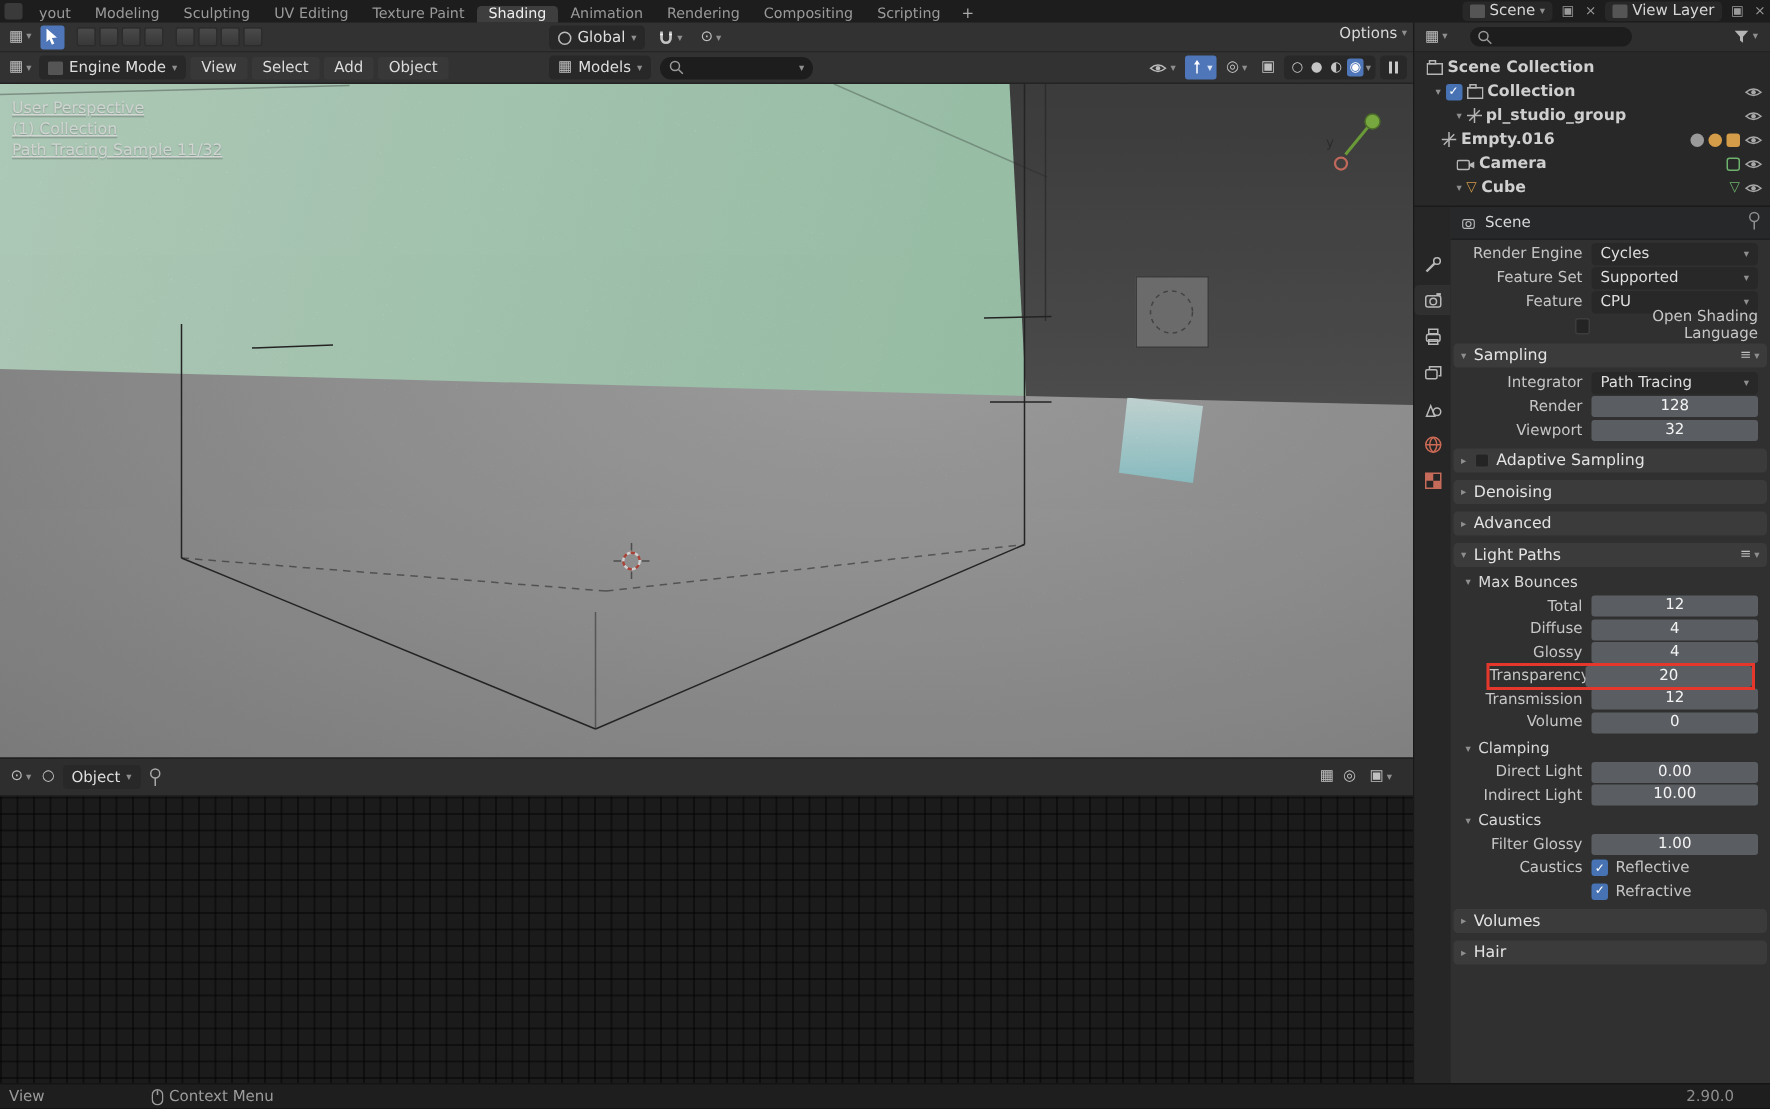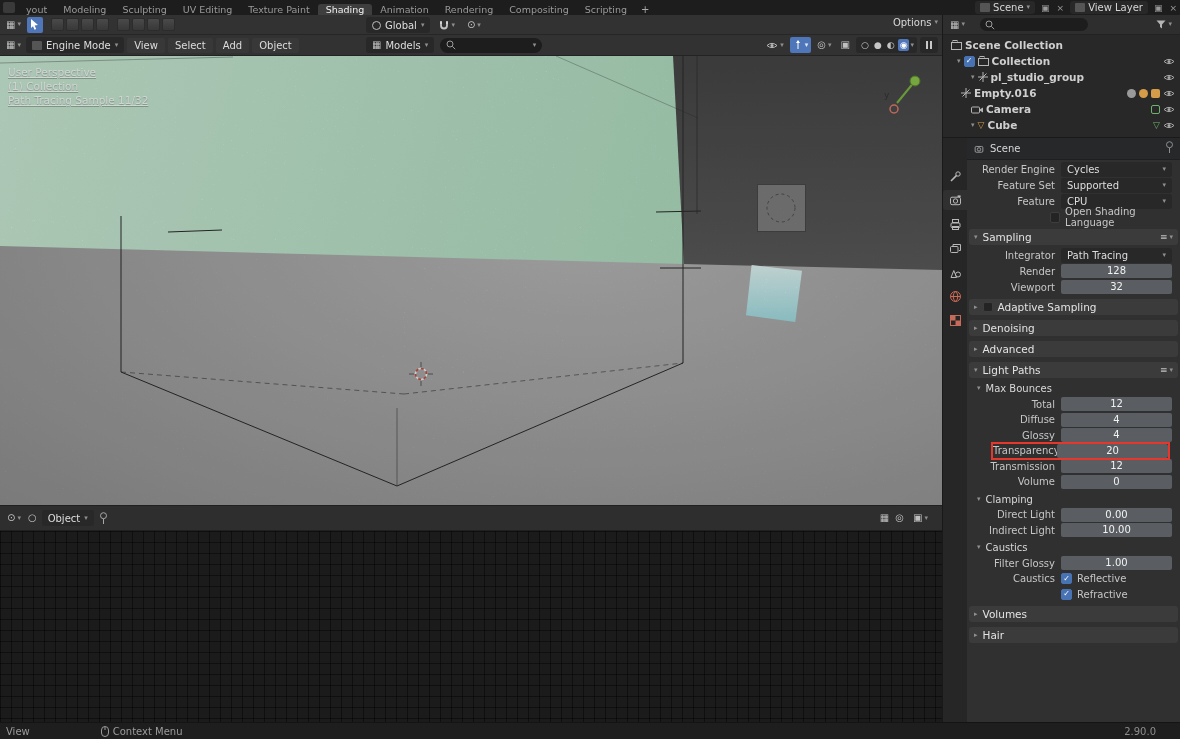--- a/index.html
+++ b/index.html
@@ -99,21 +99,21 @@
   .prow.tight{margin:1.5px 8px 1.5px 2px;}
   .lbl{width:86px;text-align:right;margin-right:6px;color:#c6c6c6;font-size:10px;white-space:nowrap;}
   .dd{flex:1;background:#282828;border-radius:3px;height:15px;display:flex;align-items:center;padding:0 6px;color:#dedede;font-size:10px;}
   .dd .caret{margin-left:auto;}
   .num{flex:1;background:#5a5e62;border-radius:2px;height:14px;line-height:14px;color:#f2f2f2;text-align:center;font-size:10px;}
   .sec{height:16px;margin:5px 2px 3px 2px;background:#3b3b3b;border-radius:3px;display:flex;align-items:center;gap:5px;
        padding:0 5px;color:#e3e3e3;font-size:10.5px;}
   .sec .preset{margin-left:auto;display:flex;align-items:center;gap:2px;}
   .sub{height:13px;margin:4px 2px 2px 10px;display:flex;align-items:center;gap:5px;color:#d8d8d8;font-size:10px;}
   .chkrow{display:flex;align-items:center;gap:5px;}
-  .inlbl{color:#c6c6c6;font-size:10px;}
+  .inlbl{color:#c6c6c6;font-size:10px;text-align:right;}
   .prow.hl{outline:2px solid #e5372b;outline-offset:0;margin-left:26px;margin-right:12px;}
   .prow.hl .lbl{width:58px;}
 
   
   .statusbar{position:absolute;left:0;top:722px;width:1180px;height:17px;background:#1e1e1e;border-top:1px solid #141414;
              display:flex;align-items:center;padding:0 6px;color:#9c9c9c;}
   .sb-ctx{margin-left:71px;display:flex;align-items:center;gap:4px;}
   .sb-ver{margin-left:auto;margin-right:18px;color:#8d8d8d;}
 
   svg text{font-family:"DejaVu Sans",sans-serif;}

